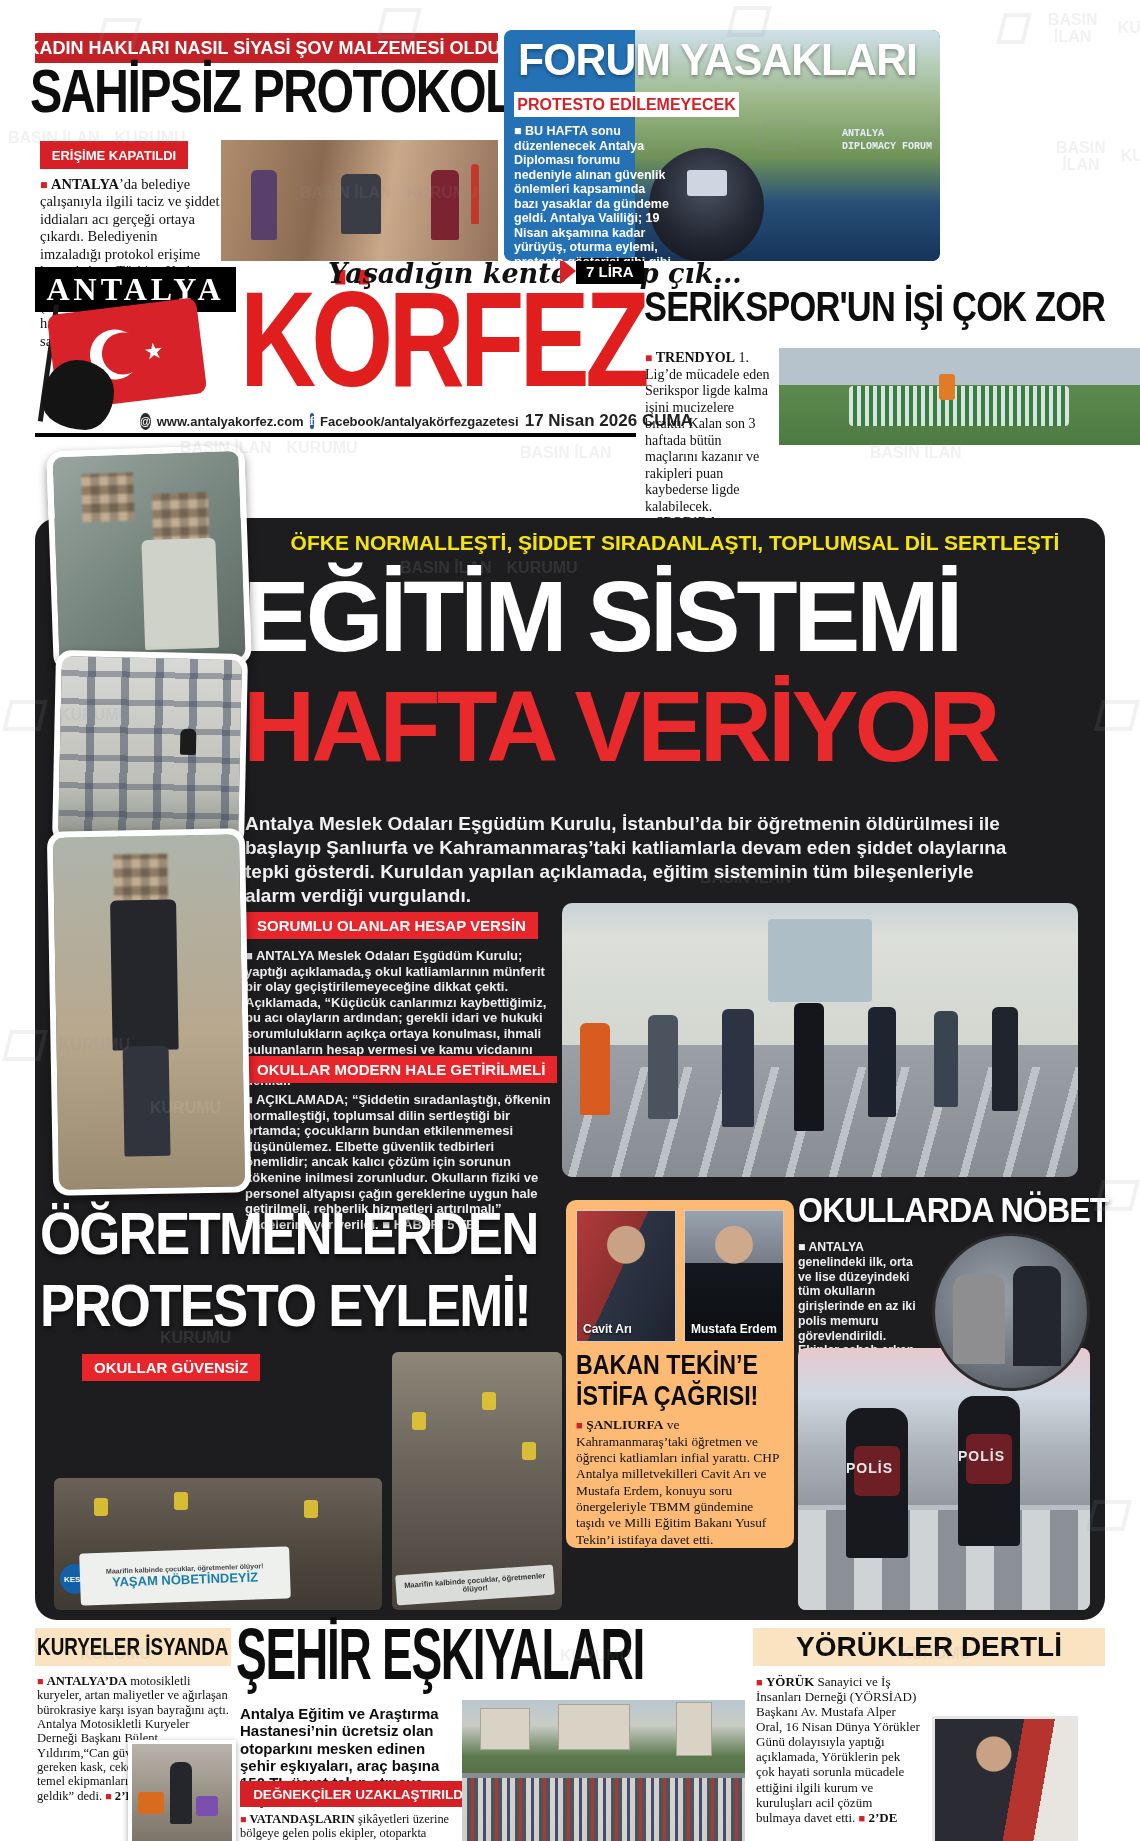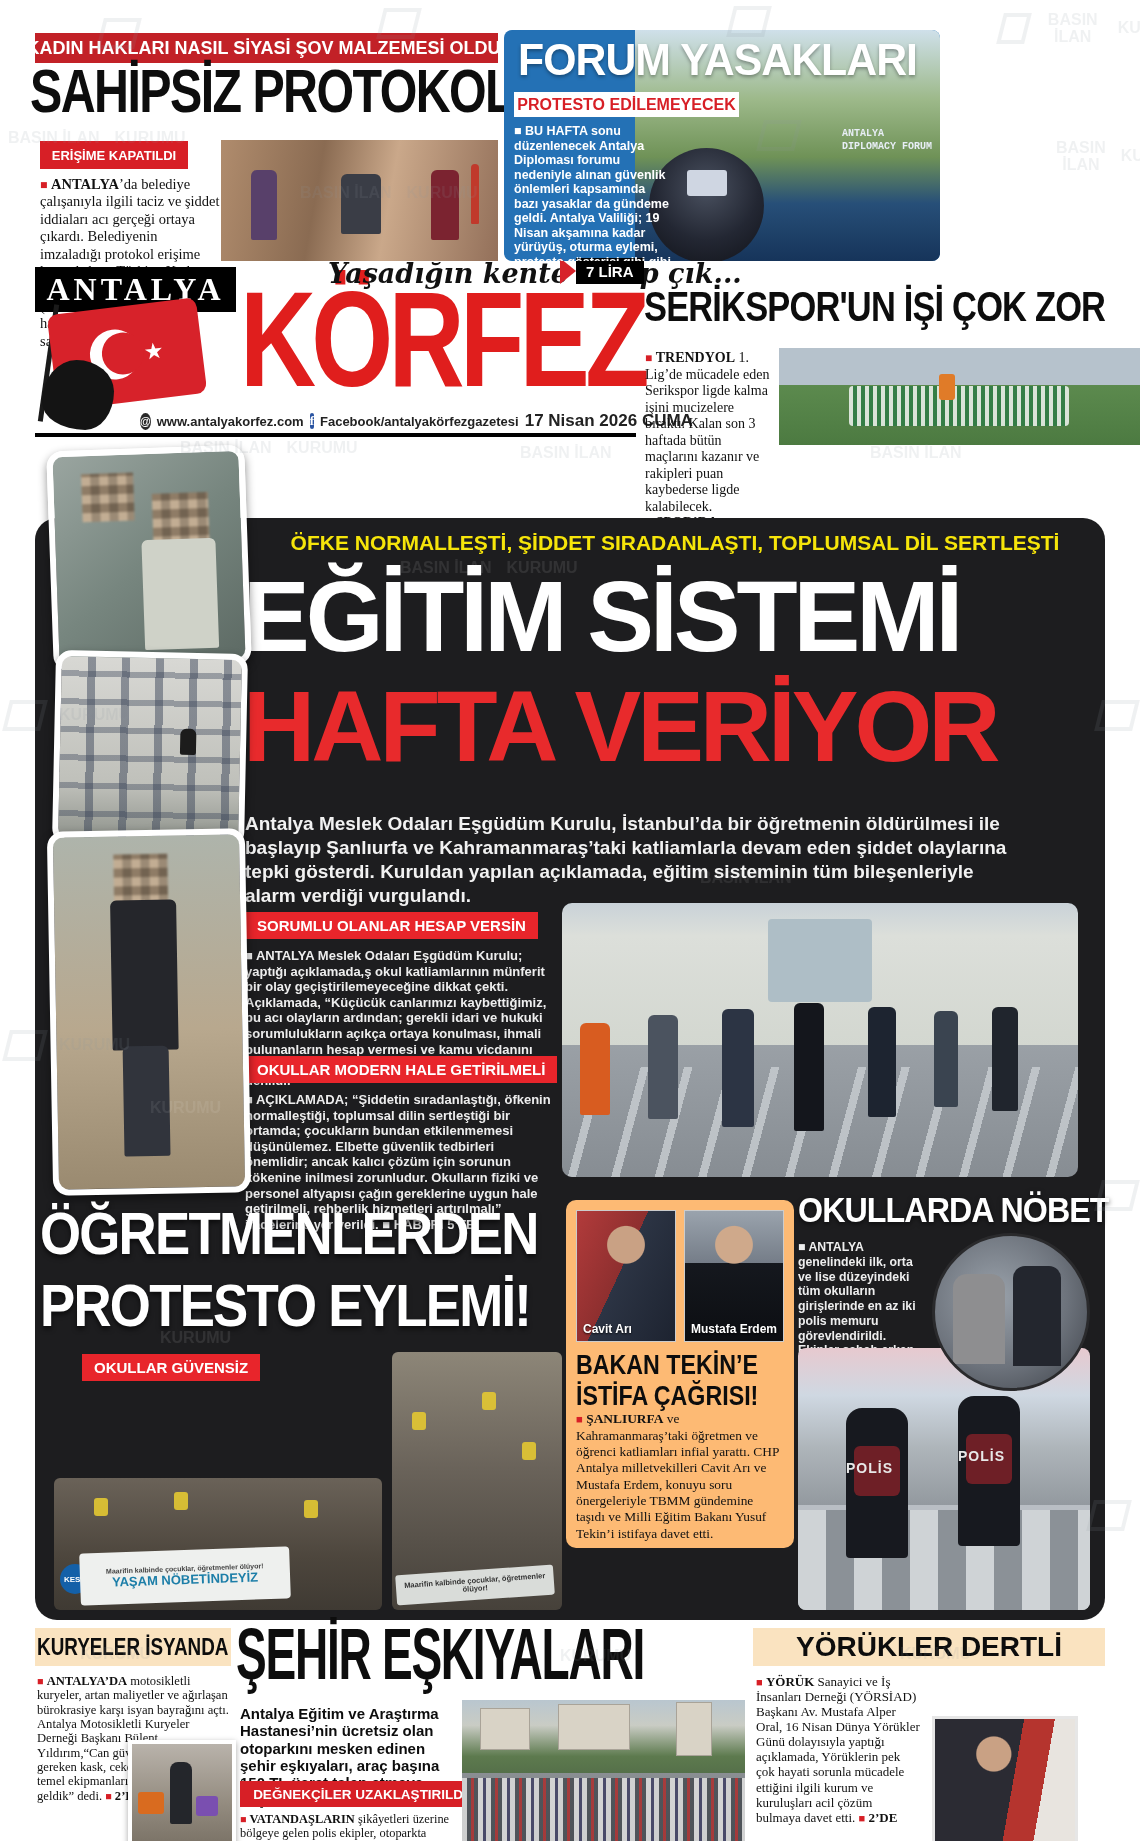--- a/index.html
+++ b/index.html
@@ -119,21 +119,21 @@
      padding:10px;box-sizing:border-box;}
   .mini-photos{display:flex;gap:8px;}
   .mini-ph{position:relative;width:100px;height:130px;overflow:hidden;border:1px solid #ccc;}
   .cavit{background:radial-gradient(circle at 50% 26%,#c9a184 17%,rgba(0,0,0,0) 18%),
      linear-gradient(115deg,#b23b3b 0%,#8e2f2f 45%,#2c3444 45%,#1d2330 100%);}
   .erdem{background:radial-gradient(circle at 50% 26%,#cfa98b 17%,rgba(0,0,0,0) 18%),
      linear-gradient(180deg,#9aa3ad 0%,#757d88 40%,#15181e 40%,#0c0e12 100%);}
   .mini-cap{position:absolute;left:6px;bottom:5px;font-size:12px;}
   .h-bakan{font-size:27px;font-weight:bold;color:#0d0d0d;line-height:1.08;margin-top:9px;
      transform:scaleX(.86);transform-origin:0 0;white-space:nowrap;}
-  .bakan-body{font-family:"Liberation Serif",serif;font-size:13.4px;line-height:1.22;color:#111;}
+  .bakan-body{font-family:"Liberation Serif",serif;font-size:13.4px;line-height:1.22;color:#111;margin-top:6px;}
   .h-guard{left:798px;top:1192px;font-size:35px;color:#fff;letter-spacing:-1px;transform:scaleX(.92);
      text-shadow:0 2px 5px rgba(0,0,0,.6);}
   .guard-body{left:798px;top:1240px;width:130px;color:#eee;font-weight:bold;font-size:12.3px;line-height:1.2;}
   .guard-circle{left:932px;top:1233px;width:152px;height:152px;border-radius:50%;z-index:4;
      border:3px solid #2a2a2c;overflow:hidden;
      background:radial-gradient(circle at 40% 40%,#9aa2ab 0%,#6d737c 55%,#3c4047 100%);}
   .hoodie{position:absolute;left:18px;top:38px;width:52px;height:90px;background:#8e8e90;border-radius:14px 14px 0 0;}
   .navycop{position:absolute;left:78px;top:30px;width:48px;height:100px;background:#23262e;border-radius:12px 12px 0 0;}
   .police-photo{left:798px;top:1348px;width:292px;height:262px;border-radius:8px;
      background:linear-gradient(180deg,#e7c9cf 0%,#cfd8e2 18%,#aeb5ba 38%,#93999f 60%,#b9bec4 60%,#b9bec4 100%);}

